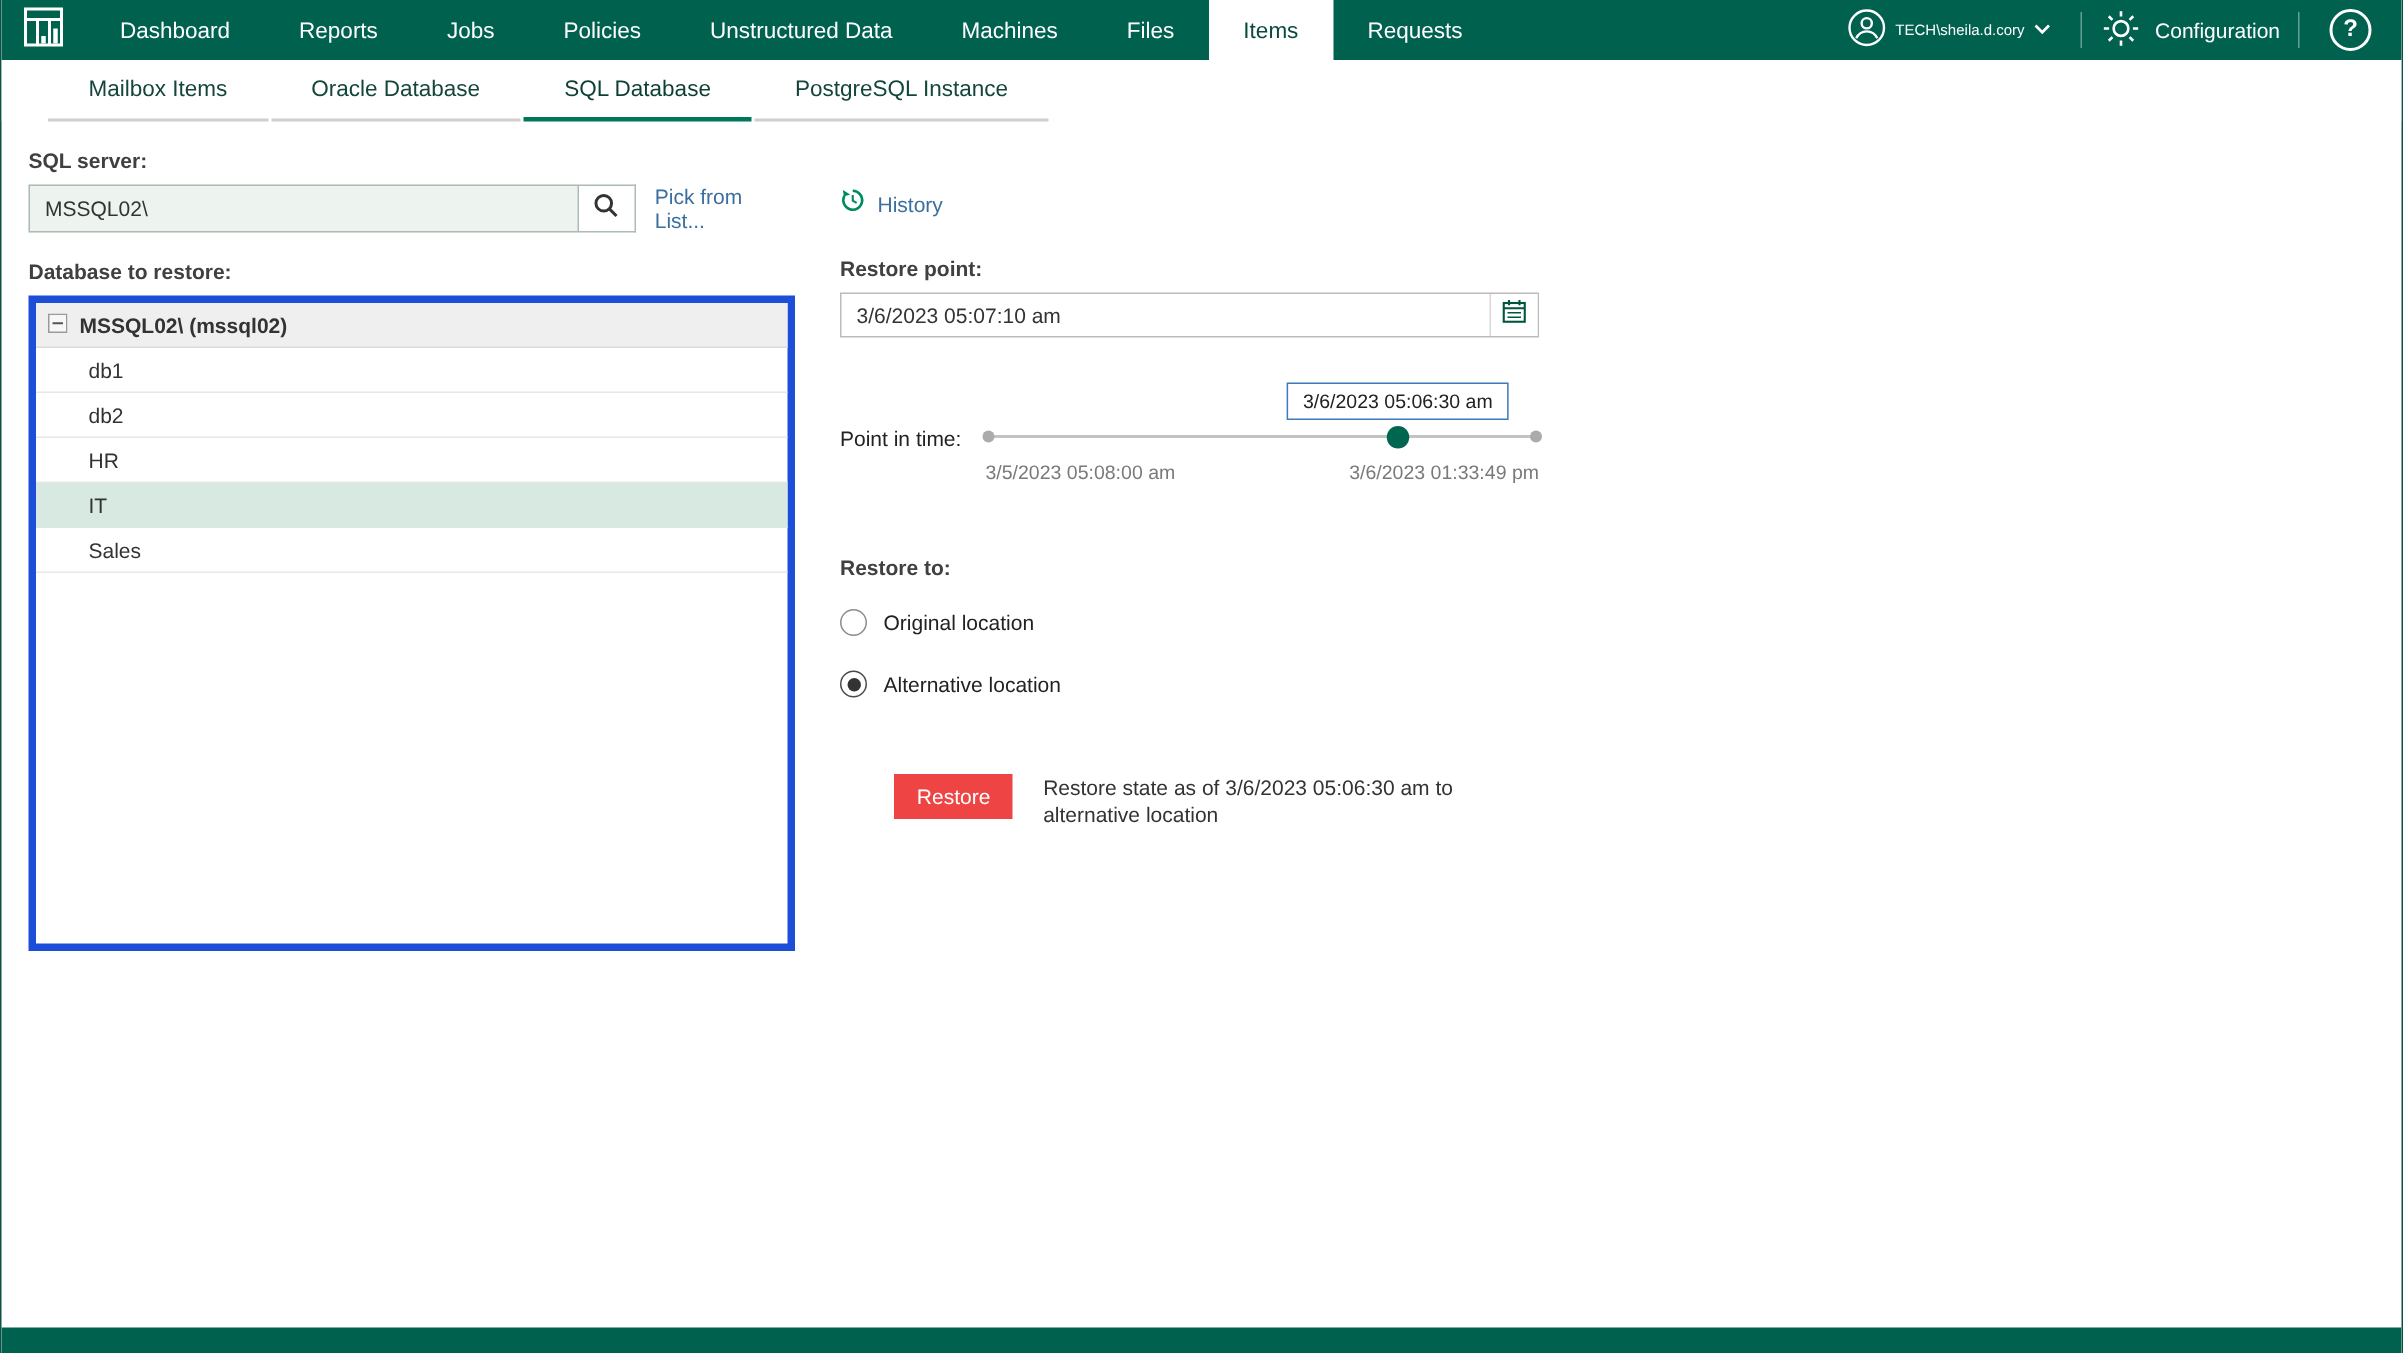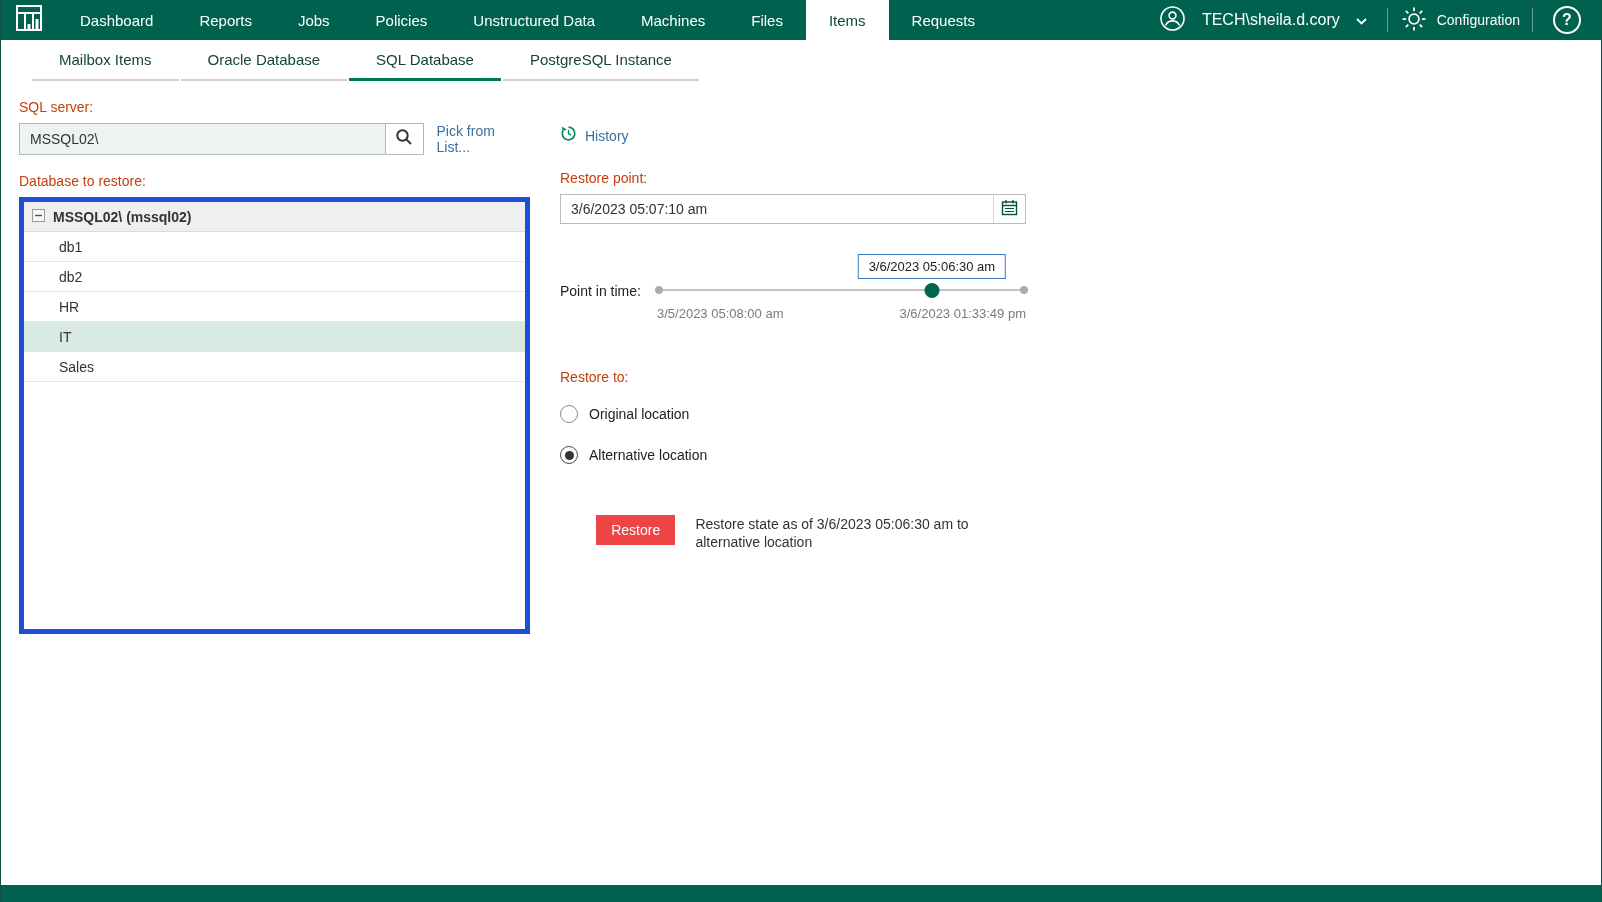--- a/index.html
+++ b/index.html
@@ -8,37 +8,37 @@
   .page { width:1602px; height:902px; position:relative; background:#fff; overflow:hidden;
           border-left:1px solid #0d5244; border-right:1px solid #0d5244; }
 
   
   .header { height:40px; background:#00614e; display:flex; align-items:stretch; color:#fff; }
   .logo { width:56px; display:flex; align-items:center; justify-content:center; cursor:pointer; }
   .nav { display:flex; align-items:stretch; }
   .nav-item { display:flex; align-items:center; padding:0 23px; font-size:15px; cursor:pointer; white-space:nowrap; }
   .nav-item.active { background:#fff; color:#0b4a3c; }
   .header-right { margin-left:auto; display:flex; align-items:center; padding-right:12px; }
-  .user-menu { display:flex; align-items:center; gap:16px; padding:0 8px; cursor:pointer; font-size:16px; white-space:nowrap; }
+  .user-menu { display:flex; align-items:center; gap:6px; padding:0 8px; cursor:pointer; font-size:10px; white-space:nowrap; }
   .v-div { width:1px; height:24px; background:rgba(255,255,255,.4); margin:0 12px; }
   .config { display:flex; align-items:center; gap:9px; cursor:pointer; font-size:14px; }
   .help-btn { width:28px; height:28px; border:2px solid #fff; border-radius:50%; display:flex; align-items:center;
               justify-content:center; font-size:16px; font-weight:bold; cursor:pointer; margin:0 8px; }
 
   
   .tabs { display:flex; padding-left:31px; height:41px; align-items:stretch; background:#fff; }
   .tab { display:flex; align-items:center; padding:0 27px; font-size:15px; color:#14463b; cursor:pointer;
          border-bottom:2px solid #cfcfcf; margin-right:2px; white-space:nowrap; }
   .tab.active { border-bottom:3px solid #00775a; color:#0d3f35; }
 
   
   .main { display:flex; padding:12px 0 0 18px; }
   .left-col { width:511px; }
   .right-col { width:466px; margin-left:30px; }
-  .field-label { font-size:14px; color:#c2410c; margin:6px 0 8px; }
+  .field-label { font-size:14px; color:#404040; margin:6px 0 8px;font-weight:bold; }
 
   .server-row { display:flex; align-items:center; }
   .server-input-wrap { display:flex; width:414px; }
   .server-input { flex:1; height:32px; border:1px solid #aebab4; background:#edf4f0; padding:0 10px;
                   font-size:14px; color:#333; outline:none; }
   .search-btn { width:38px; height:32px; border:1px solid #aebab4; border-left:none; background:#fff;
                 display:flex; align-items:center; justify-content:center; cursor:pointer; }
   .pick-link { margin-left:13px; color:#3c6e9f; font-size:14px; cursor:pointer; text-decoration:none; }
 
   .db-label { margin-top:18px; }

